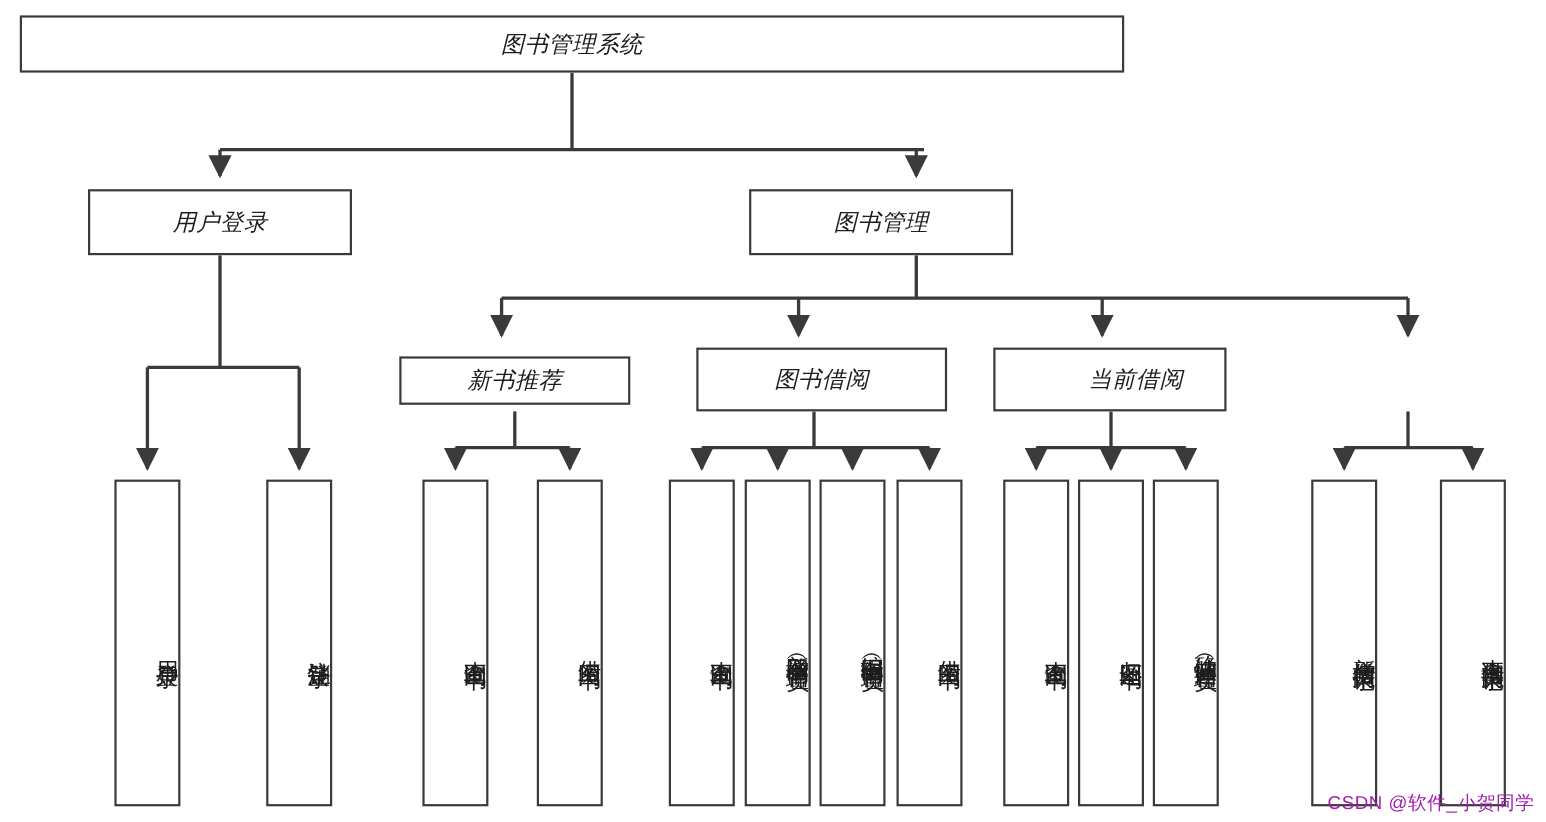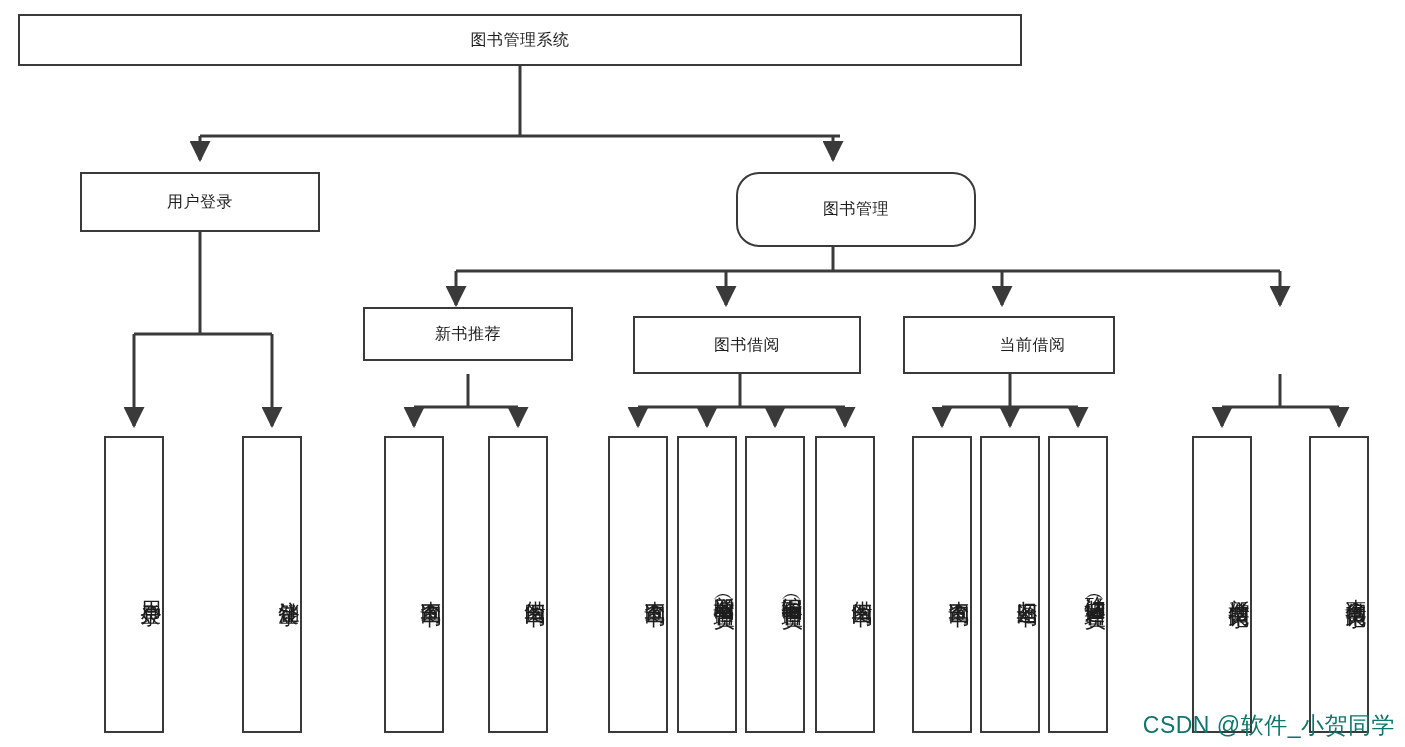--- a/index.html
+++ b/index.html
@@ -28,44 +28,45 @@
     position: absolute;
     box-sizing: border-box;
     border: 2px solid #3a3a3a;
     background: #ffffff;
     display: flex;
     align-items: center;
     justify-content: center;
     color: #1d1d1d;
   }
   .node.horiz {
-    font-size: 16px;
+    font-size: 21px;
     letter-spacing: 0.5px;
+    font-style: italic;
   }
   .node.vert {
     writing-mode: vertical-rl;
     text-orientation: upright;
     font-size: 21px;
     letter-spacing: 2px;
     align-items: flex-start;
     justify-content: center;
     padding-top: 6px;
     line-height: 1;
   }
   .node.vert span {
     writing-mode: vertical-rl;
     text-orientation: upright;
     display: block;
   }
   .watermark {
     position: absolute;
     right: 10px;
     bottom: 6px;
-    font-size: 23px;
-    color: #0f766e;
+    font-size: 17px;
+    color: #a21caf;
     white-space: nowrap;
     letter-spacing: 0.5px;
   }
 </style>
 </head>
 <body>
 
 <div id="canvas">
 
   <svg id="wires" viewBox="0 0 1405 747" xmlns="http://www.w3.org/2000/svg">
@@ -118,25 +119,25 @@
     </g>
   </svg>
 
   <div class="node horiz" style="left:18px; top:14px; width:1004px; height:52px;">
     <span>图书管理系统</span>
   </div>
 
   <div class="node horiz" style="left:80px; top:172px; width:240px; height:60px;">
     <span>用户登录</span>
   </div>
-  <div class="node horiz" style="left:736px; top:172px; width:240px; height:75px;border-radius:23px;">
+  <div class="node horiz" style="left:681px; top:172px; width:240px; height:60px;">
     <span>图书管理</span>
   </div>
 
-  <div class="node horiz" style="left:363px; top:307px; width:210px; height:54px;">
+  <div class="node horiz" style="left:363px; top:324px; width:210px; height:44px;">
     <span>新书推荐</span>
   </div>
   <div class="node horiz" style="left:633px; top:316px; width:228px; height:58px;">
     <span>图书借阅</span>
   </div>
   <div class="node horiz" style="left:903px; top:316px; width:212px; height:58px;padding-left:47px;">
     <span>当前借阅</span>
   </div>
 
   <div class="node vert" style="left:104px; top:436px; width:60px; height:297px;">

